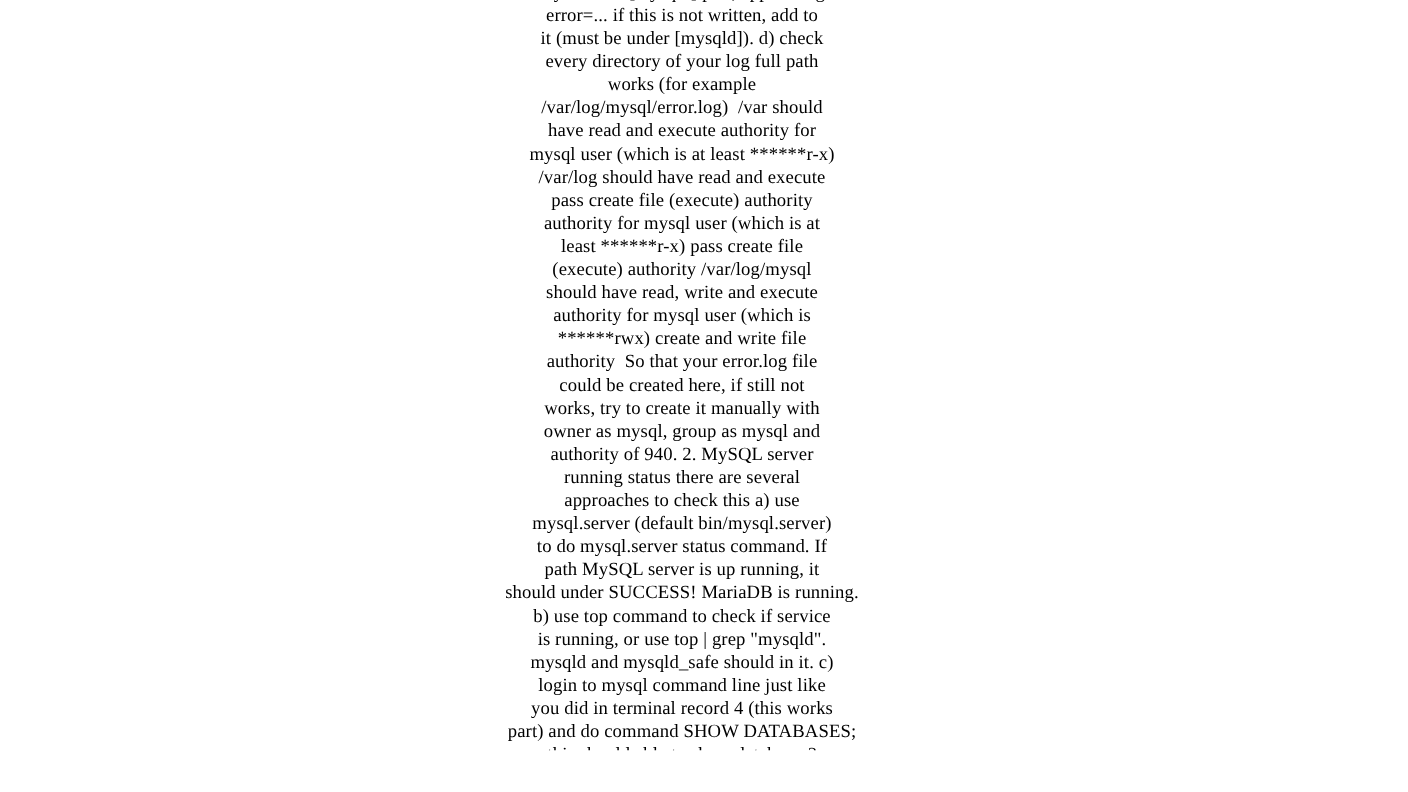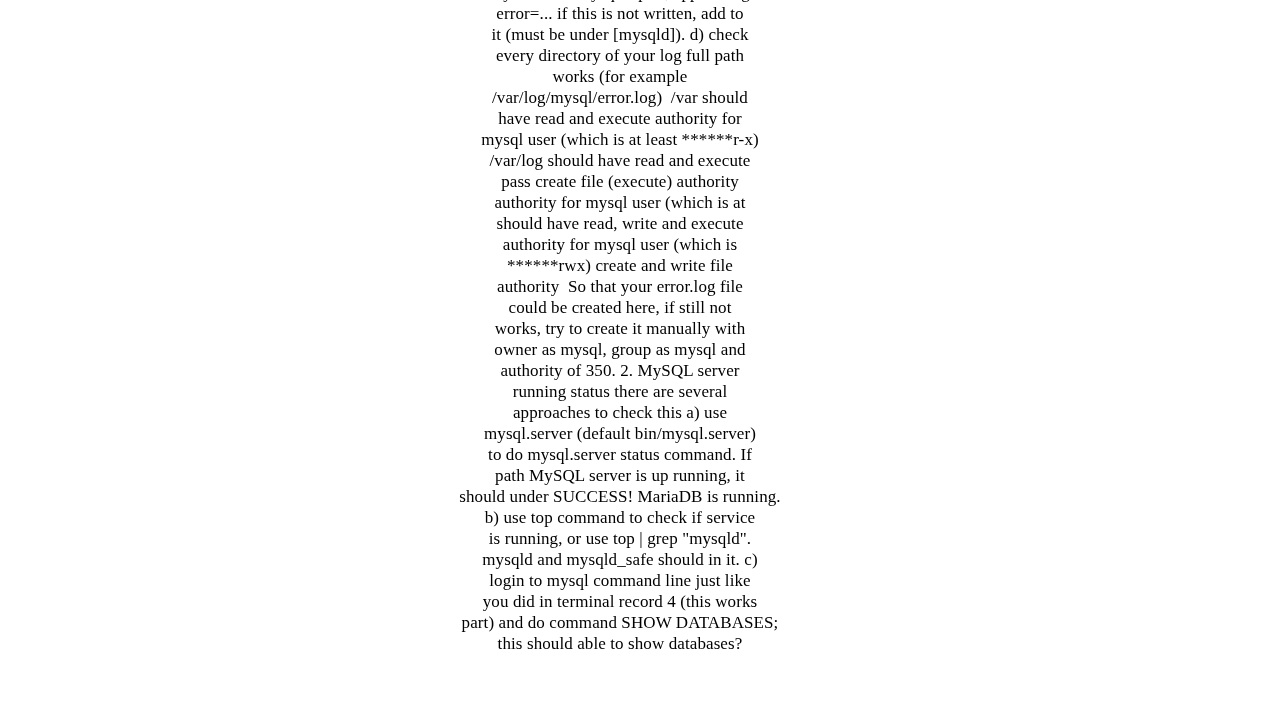--- a/index.html
+++ b/index.html
@@ -48,28 +48,30 @@
       <div class="text-line">error=... if this is not written, add to</div>
       <div class="text-line">it (must be under [mysqld]). d) check</div>
       <div class="text-line">every directory of your log full path</div>
       <div class="text-line">works (for example</div>
       <div class="text-line">/var/log/mysql/error.log)  /var should</div>
       <div class="text-line">have read and execute authority for</div>
       <div class="text-line">mysql user (which is at least ******r-x)</div>
       <div class="text-line">/var/log should have read and execute</div>
       <div class="text-line">pass create file (execute) authority</div>
       <div class="text-line">authority for mysql user (which is at</div>
+      <div class="text-line">least ******r-x) pass create file</div>
+      <div class="text-line">(execute) authority /var/log/mysql</div>
       <div class="text-line">should have read, write and execute</div>
       <div class="text-line">authority for mysql user (which is</div>
       <div class="text-line">******rwx) create and write file</div>
       <div class="text-line">authority  So that your error.log file</div>
       <div class="text-line">could be created here, if still not</div>
       <div class="text-line">works, try to create it manually with</div>
       <div class="text-line">owner as mysql, group as mysql and</div>
-      <div class="text-line">authority of 350. 2. MySQL server</div>
+      <div class="text-line">authority of 940. 2. MySQL server</div>
       <div class="text-line">running status there are several</div>
       <div class="text-line">approaches to check this a) use</div>
       <div class="text-line">mysql.server (default bin/mysql.server)</div>
       <div class="text-line">to do mysql.server status command. If</div>
       <div class="text-line">path MySQL server is up running, it</div>
       <div class="text-line">should under SUCCESS! MariaDB is running.</div>
       <div class="text-line">b) use top command to check if service</div>
       <div class="text-line">is running, or use top | grep "mysqld".</div>
       <div class="text-line">mysqld and mysqld_safe should in it. c)</div>
       <div class="text-line">login to mysql command line just like</div>

